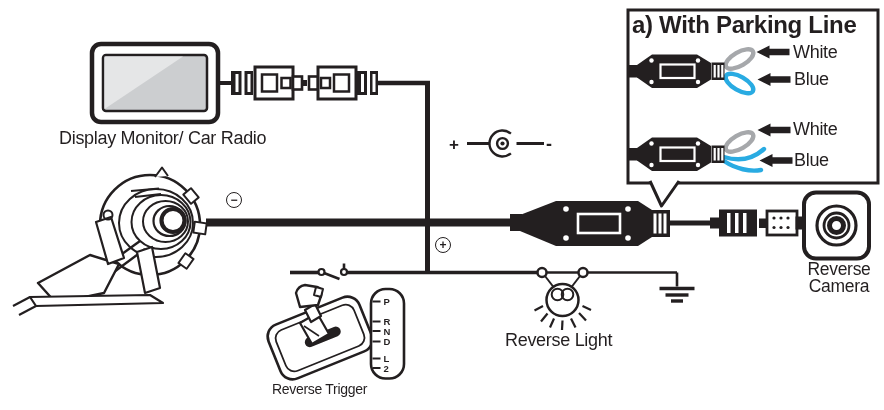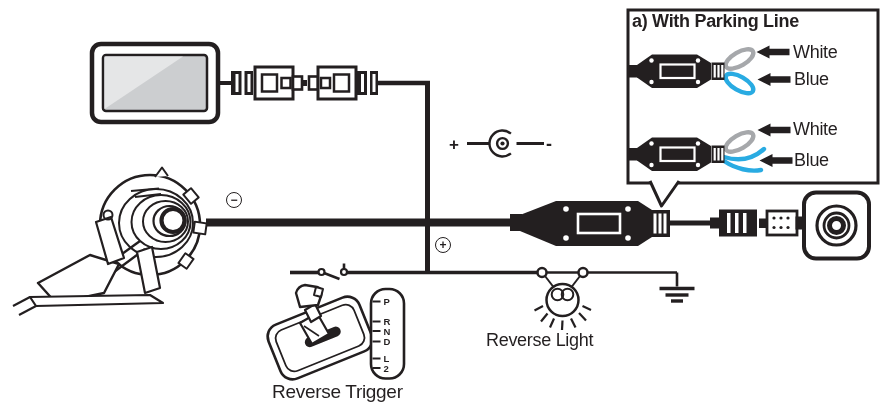--- a/index.html
+++ b/index.html
@@ -1,20 +1,20 @@
 <!DOCTYPE html>
 <html><head>
 <meta charset="utf-8">
 <style>
   html,body{margin:0;padding:0;background:#fff;}
   .stage{position:relative;width:884px;height:410px;background:#ffffff;overflow:hidden;
          font-family:"Liberation Sans",sans-serif;color:#231F20;}
   .stage svg.art{position:absolute;left:0;top:0;}
   .lbl{position:absolute;font-size:18px;letter-spacing:-0.3px;white-space:nowrap;line-height:1.15;}
-  .lbl.bold{font-weight:bold;font-size:18px;}
+  .lbl.bold{font-weight:bold;font-size:24px;}
   .lbl.small{font-size:17.5px;}
   .wire-row{display:flex;align-items:center;gap:8px;}
   .polarity-circle{display:inline-flex;align-items:center;justify-content:center;
       width:14px;height:14px;border:1.8px solid #231F20;border-radius:50%;
       font-size:12px;font-weight:bold;line-height:1;flex:0 0 auto;letter-spacing:0;}
   .cam-label{text-align:center;line-height:16.5px;}
   .svgtext{font-family:"Liberation Sans",sans-serif;fill:#231F20;}
 </style>
 </head>
 <body>
@@ -237,33 +237,38 @@
         <ellipse cx="739.5" cy="142" rx="15.5" ry="6.8" fill="none" stroke="#A6A8AB" stroke-width="4.4" transform="rotate(-30 739.5 142)"></ellipse>
         <path d="M724,157 C740,162 754,158 764,149" fill="none" stroke="#29ABE2" stroke-width="4.4" stroke-linecap="round"></path>
         <path d="M724,161 C736,169 750,172 761,170" fill="none" stroke="#29ABE2" stroke-width="4.4" stroke-linecap="round"></path>
         <use href="#pl-device" y="83"></use>
         <use href="#arrow-left" transform="translate(757.5,130)"></use>
         <use href="#arrow-left" transform="translate(759.5,160.5)"></use>
       </g>
     </g>
   </svg>
 
+  <div class="lbl" style="left:59px;top:128px;">Display Monitor/ Car Radio</div>
 
   <div class="lbl wire-row" style="left:226px;top:192px;">
     <span class="polarity-circle">−</span>
   </div>
 
   <div class="lbl wire-row" style="left:435px;top:237px;">
     <span class="polarity-circle">+</span>
   </div>
 
-  <div class="lbl" style="left:272px;top:381px;font-size:19px;">Reverse Trigger</div>
-
-  <div class="lbl" style="left:486px;top:330px;">Reverse Light</div>
-
+  <div class="lbl" style="left:272px;top:381px;font-size:14px;">Reverse Trigger</div>
+
+  <div class="lbl" style="left:505px;top:330px;">Reverse Light</div>
+
+  <div class="lbl small cam-label" style="left:799px;top:261px;width:80px;">
+    <div>Reverse</div>
+    <div>Camera</div>
+  </div>
 
   <div class="lbl bold" style="left:632px;top:11px;">a) With Parking Line</div>
 
   <div class="lbl" style="left:793px;top:42px;">White</div>
   <div class="lbl" style="left:794px;top:69px;">Blue</div>
   <div class="lbl" style="left:793px;top:119px;">White</div>
   <div class="lbl" style="left:794px;top:150px;">Blue</div>
 
 </div>
 

